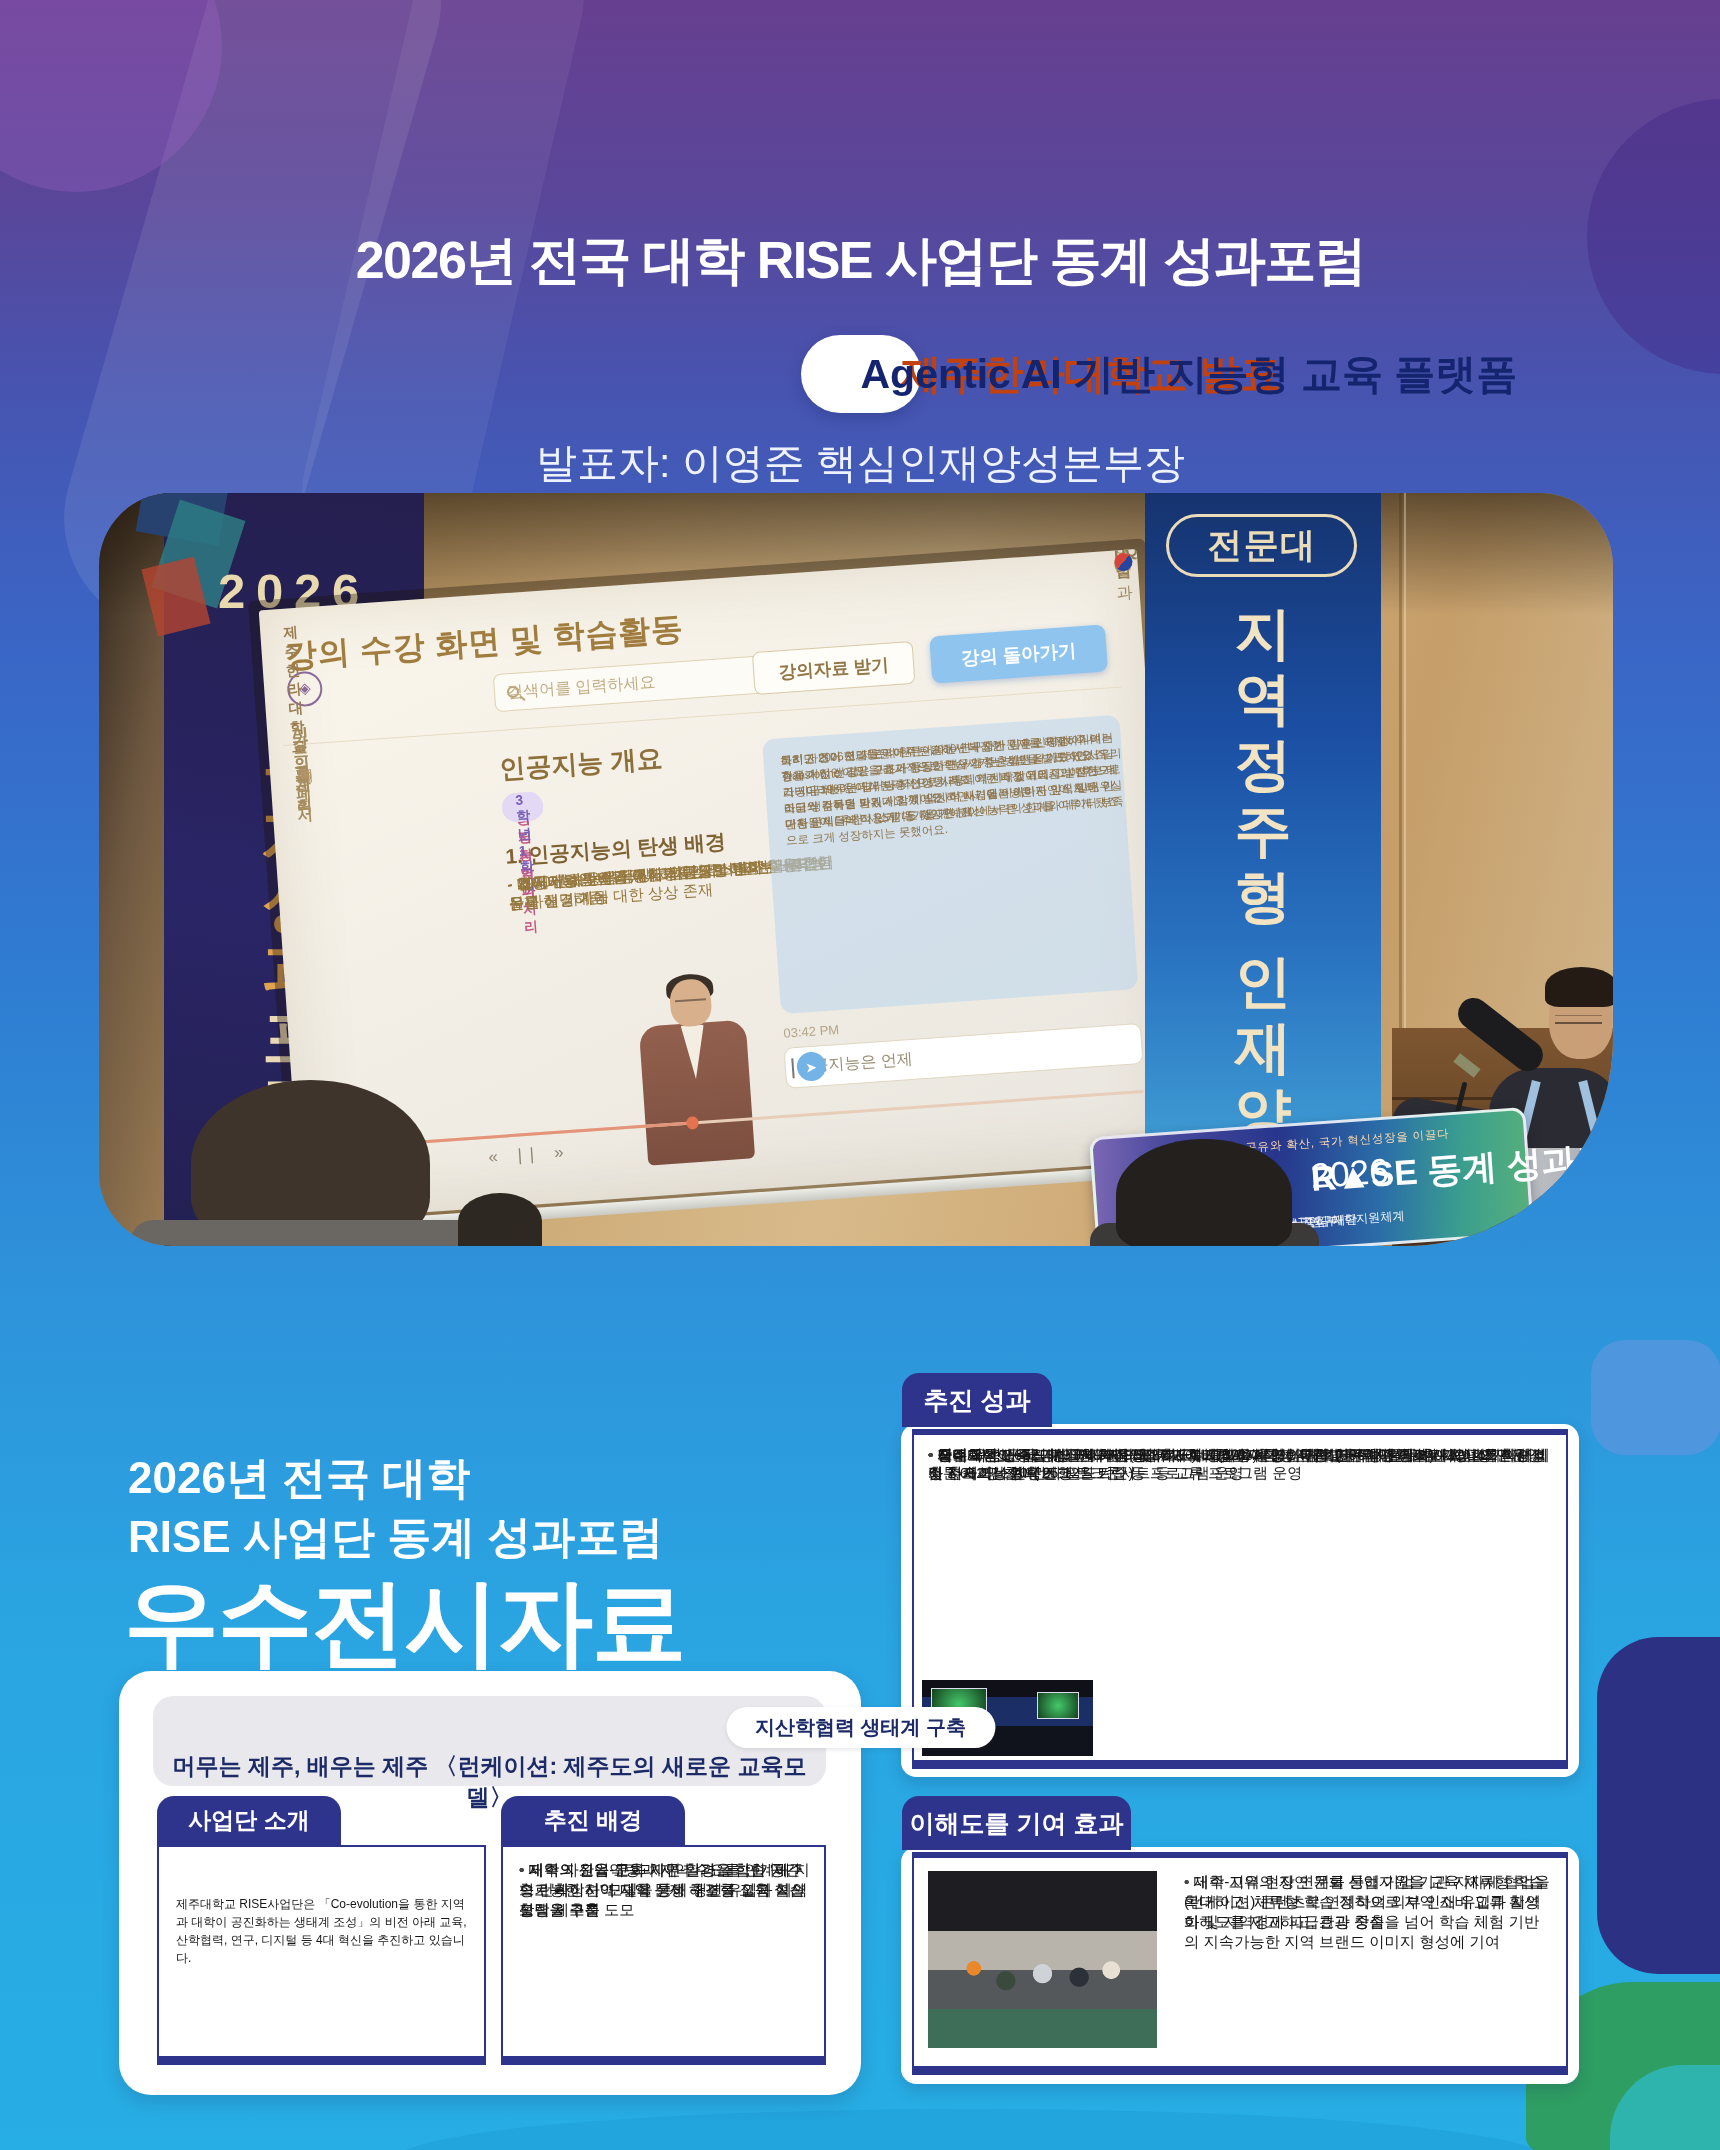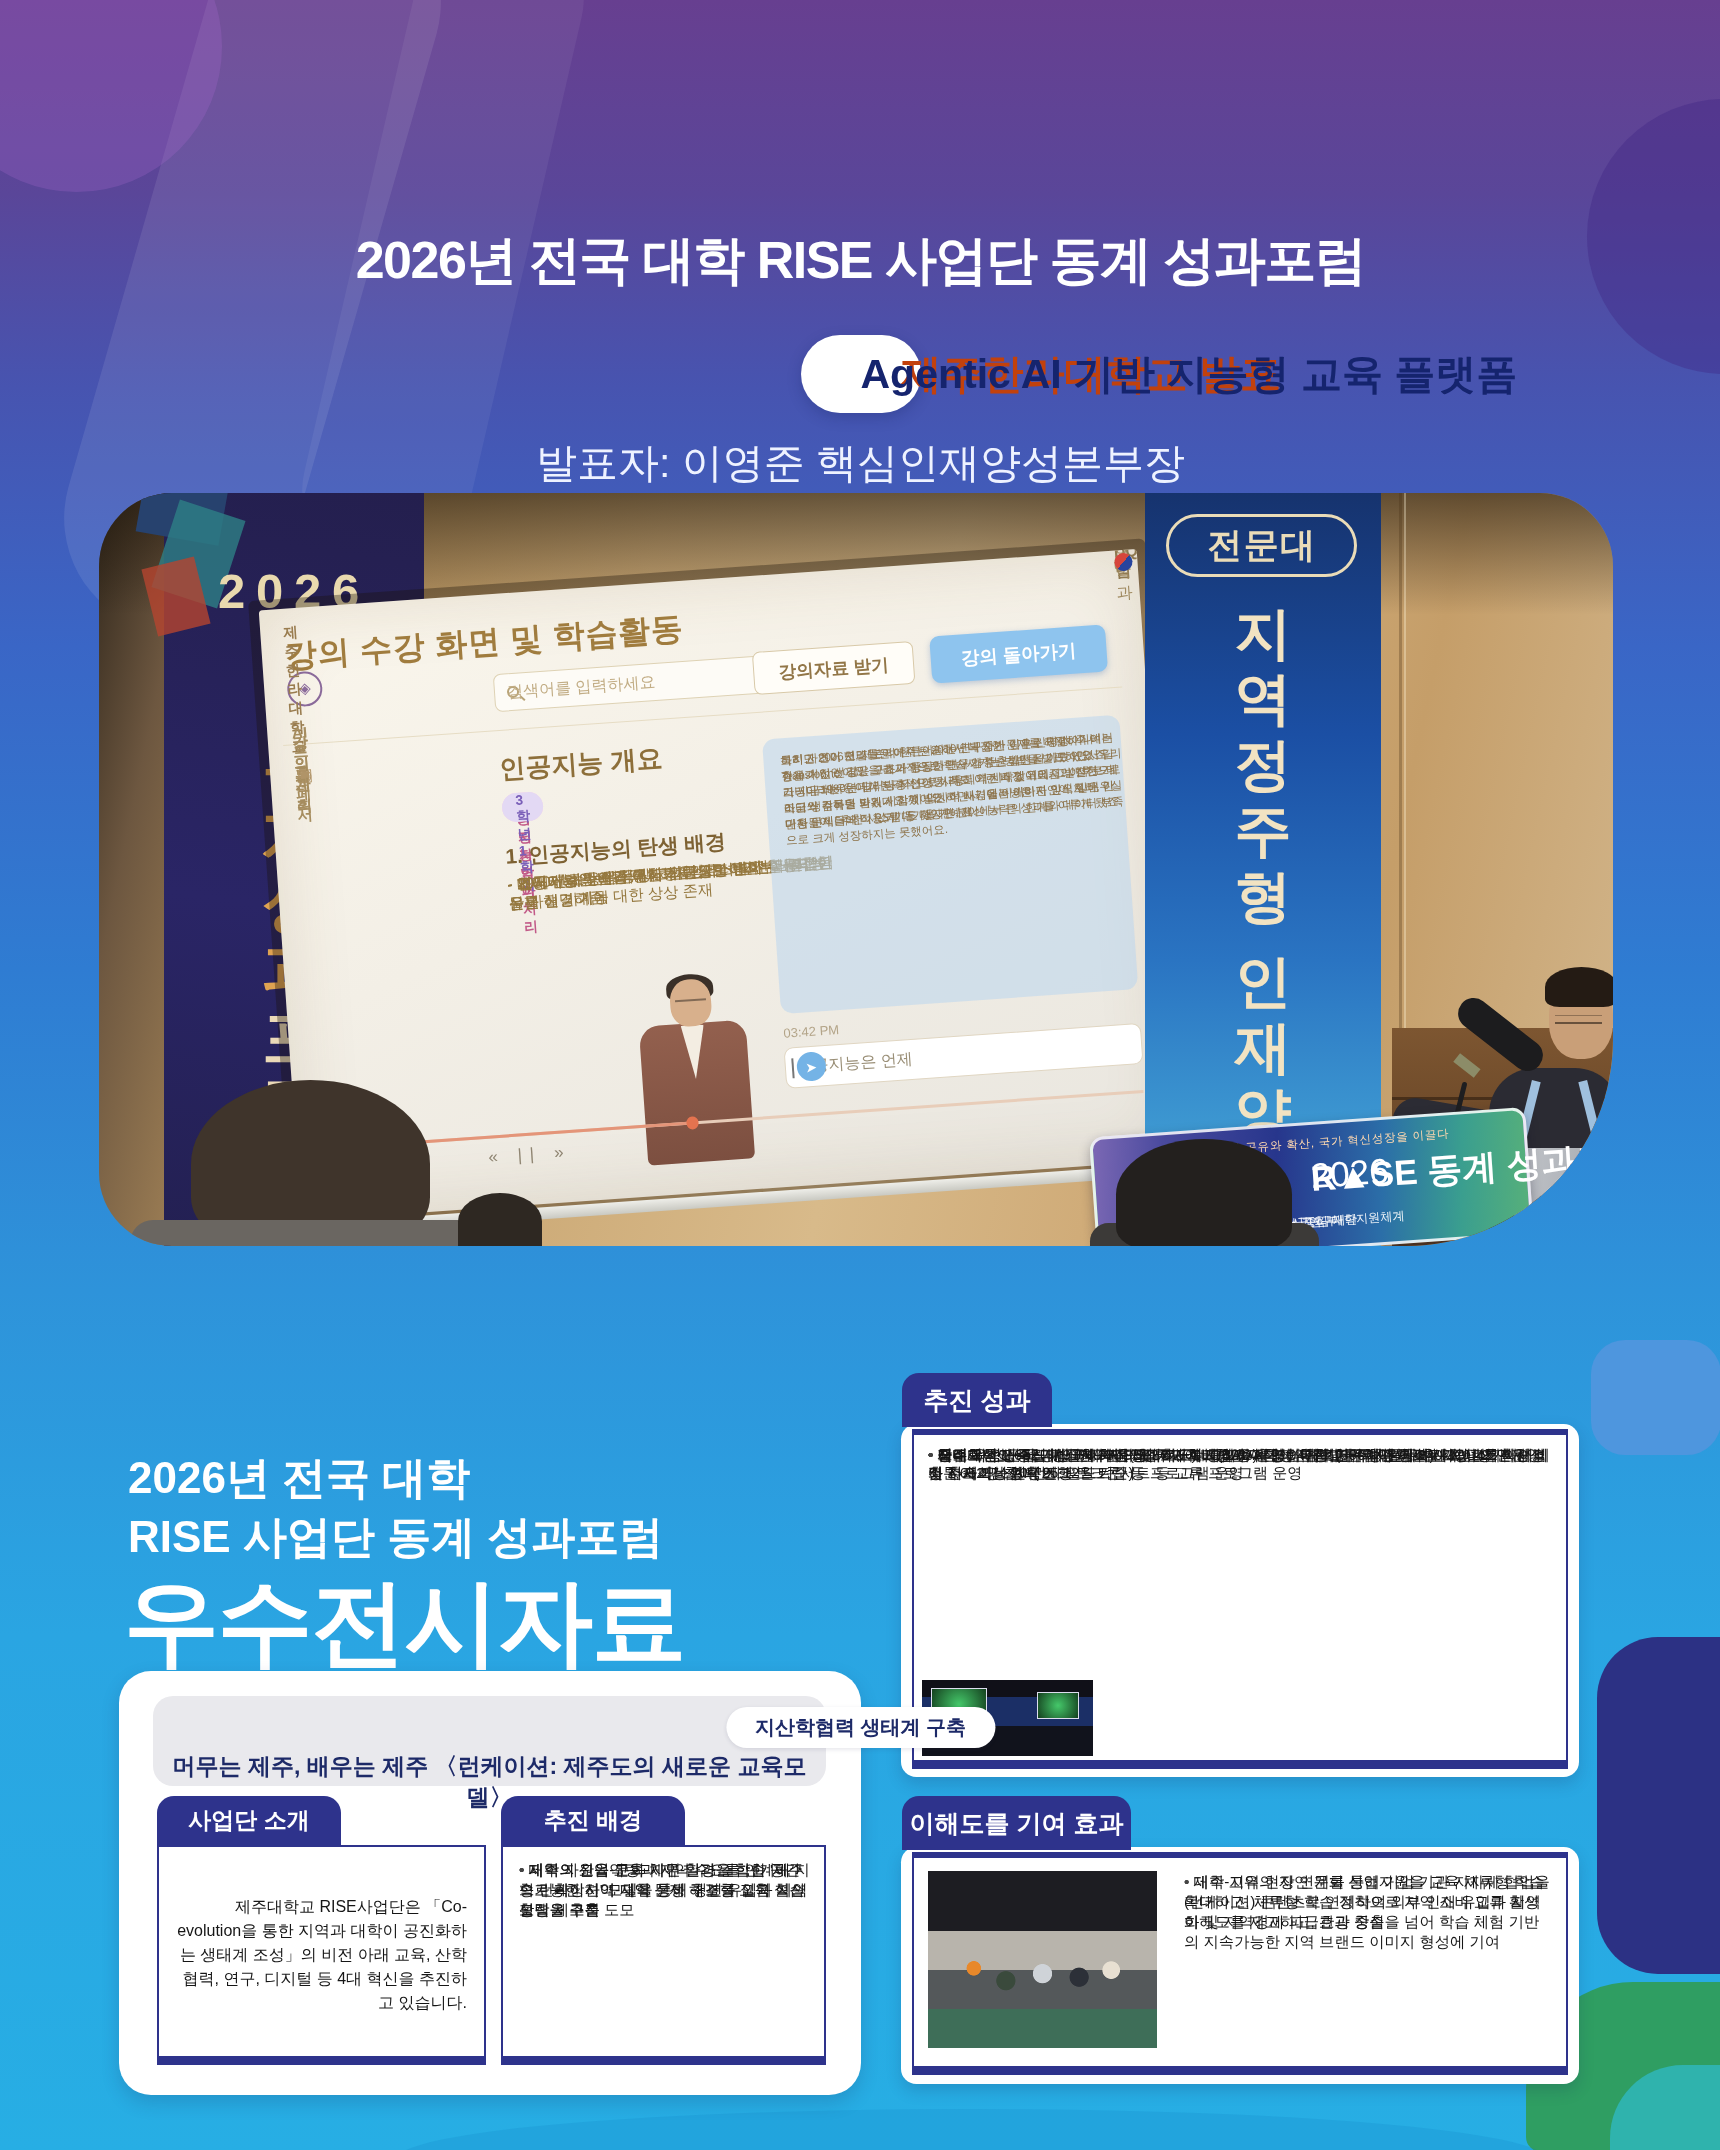--- a/index.html
+++ b/index.html
@@ -201,21 +201,21 @@
   .rc2-bullets{left:1184px;top:1872px;width:370px;}
   .rc2-bullets li{font-size:15.3px;line-height:1.3;margin-bottom:7.6px;}
   
   .lp-outer{left:119px;top:1671px;width:742px;height:424px;background:#ffffff;border-radius:32px;box-shadow:0 7.6px 18.4px rgba(20,40,90,.18);}
   .lp-banner{left:153px;top:1696px;width:673px;height:90px;background:#e9e9ed;border-radius:20px;}
   .lp-pill{left:50%;top:1707px;transform:translateX(-50%);height:41px;padding:0 29px;background:#ffffff;border-radius:23px;
     display:grid;place-items:center;font-size:20px;font-weight:800;color:#1d2a68;position:absolute;box-shadow:0 1.5px 4.6px rgba(40,40,80,.12);}
   .lp-headline{left:153px;top:1751px;width:673px;text-align:center;font-size:23px;font-weight:800;color:#1d2a68;}
   .lp1-tab{left:157px;top:1796px;width:184px;height:49px;font-size:23px;}
   .lp1-body{left:157px;top:1845px;width:329px;height:220px;}
-  .lp1-text{left:176px;top:1895px;width:291px;font-size:16px;line-height:1.5;color:#161616;text-align:right;}
+  .lp1-text{left:176px;top:1895px;width:291px;font-size:12px;line-height:1.5;color:#161616;text-align:left;}
   .lp2-tab{left:501px;top:1796px;width:184px;height:49px;font-size:23px;}
   .lp2-body{left:501px;top:1845px;width:325px;height:220px;}
   .lp2-bullets{left:519px;top:1860px;width:292px;}
   .lp2-bullets li{font-size:15.3px;line-height:1.32;margin-bottom:6.1px;}
 </style>
 </head>
 <body>
 
 <div id="canvas">
 

